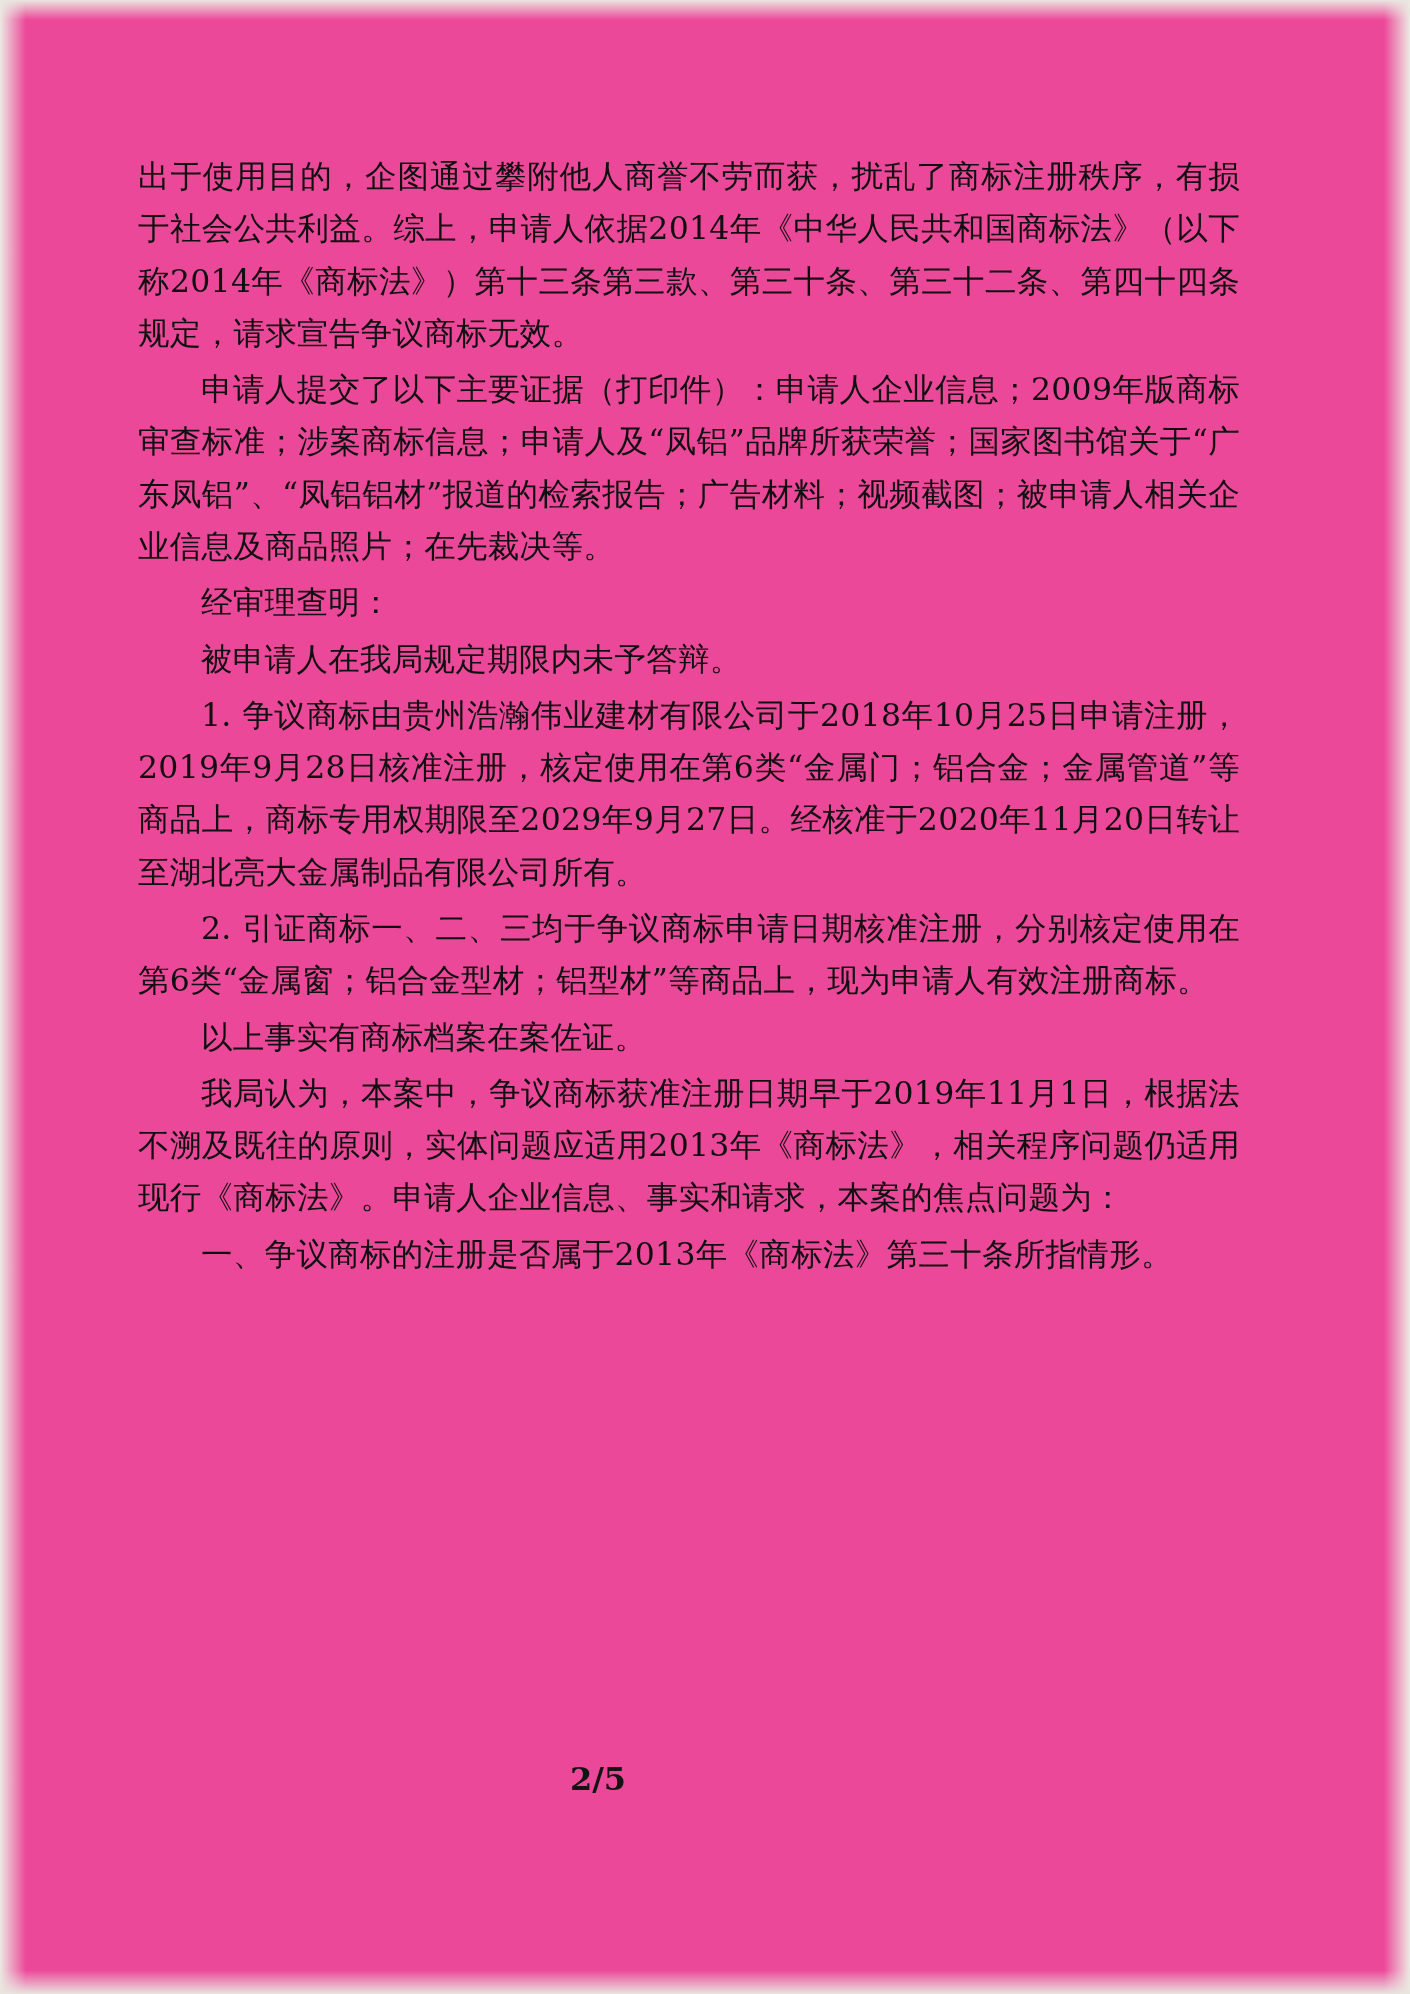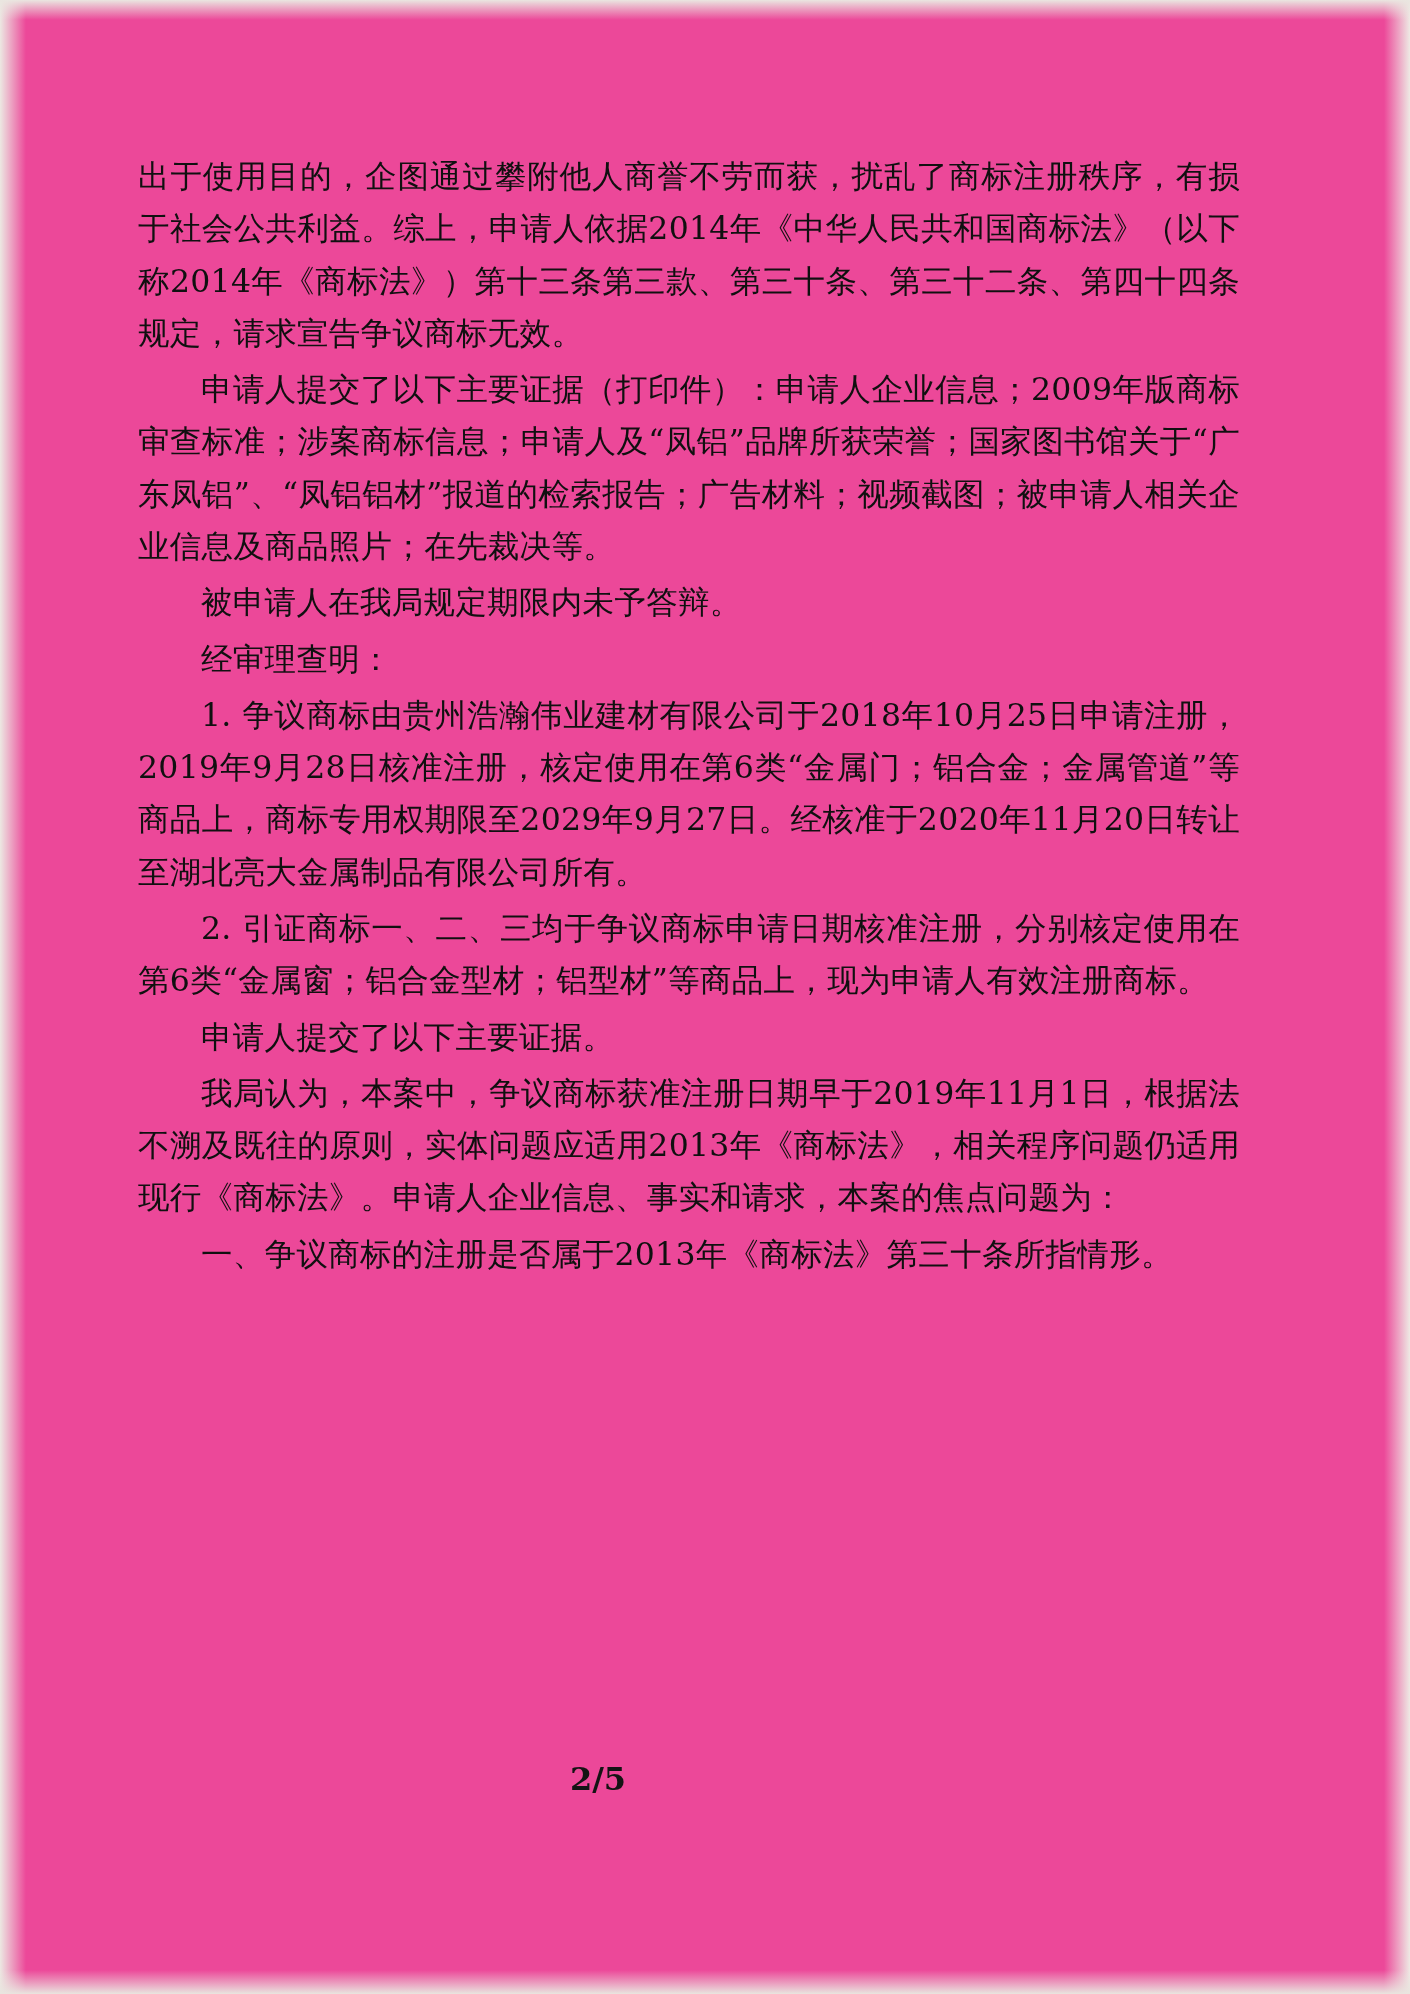--- a/index.html
+++ b/index.html
@@ -87,23 +87,23 @@
 
 <div class="page">
   <div class="paper-edge-left"></div>
   <div class="paper-edge-right"></div>
   <div class="paper-edge-top"></div>
   <div class="paper-edge-bottom"></div>
 
   <div class="page-inner">
     <p class="para noindent">出于使用目的，企图通过攀附他人商誉不劳而获，扰乱了商标注册秩序，有损于社会公共利益。综上，申请人依据2014年《中华人民共和国商标法》（以下称2014年《商标法》）第十三条第三款、第三十条、第三十二条、第四十四条规定，请求宣告争议商标无效。</p>
     <p class="para indent">申请人提交了以下主要证据（打印件）：申请人企业信息；2009年版商标审查标准；涉案商标信息；申请人及“凤铝”品牌所获荣誉；国家图书馆关于“广东凤铝”、“凤铝铝材”报道的检索报告；广告材料；视频截图；被申请人相关企业信息及商品照片；在先裁决等。</p>
+    <p class="para indent">经审理查明：</p>
     <p class="para indent">被申请人在我局规定期限内未予答辩。</p>
-    <p class="para indent">经审理查明：</p>
     <p class="para indent">1. 争议商标由贵州浩瀚伟业建材有限公司于2018年10月25日申请注册，2019年9月28日核准注册，核定使用在第6类“金属门；铝合金；金属管道”等商品上，商标专用权期限至2029年9月27日。经核准于2020年11月20日转让至湖北亮大金属制品有限公司所有。</p>
     <p class="para indent">2. 引证商标一、二、三均于争议商标申请日期核准注册，分别核定使用在第6类“金属窗；铝合金型材；铝型材”等商品上，现为申请人有效注册商标。</p>
-    <p class="para indent">申请人提交了以下主要证据。</p>
+    <p class="para indent">以上事实有商标档案在案佐证。</p>
     <p class="para indent">我局认为，本案中，争议商标获准注册日期早于2019年11月1日，根据法不溯及既往的原则，实体问题应适用2013年《商标法》，相关程序问题仍适用现行《商标法》。申请人企业信息、事实和请求，本案的焦点问题为：</p>
     <p class="para indent">一、争议商标的注册是否属于2013年《商标法》第三十条所指情形。</p>
   </div>
 
   <div class="page-number">2/5</div>
 </div>
 
 </body></html>

